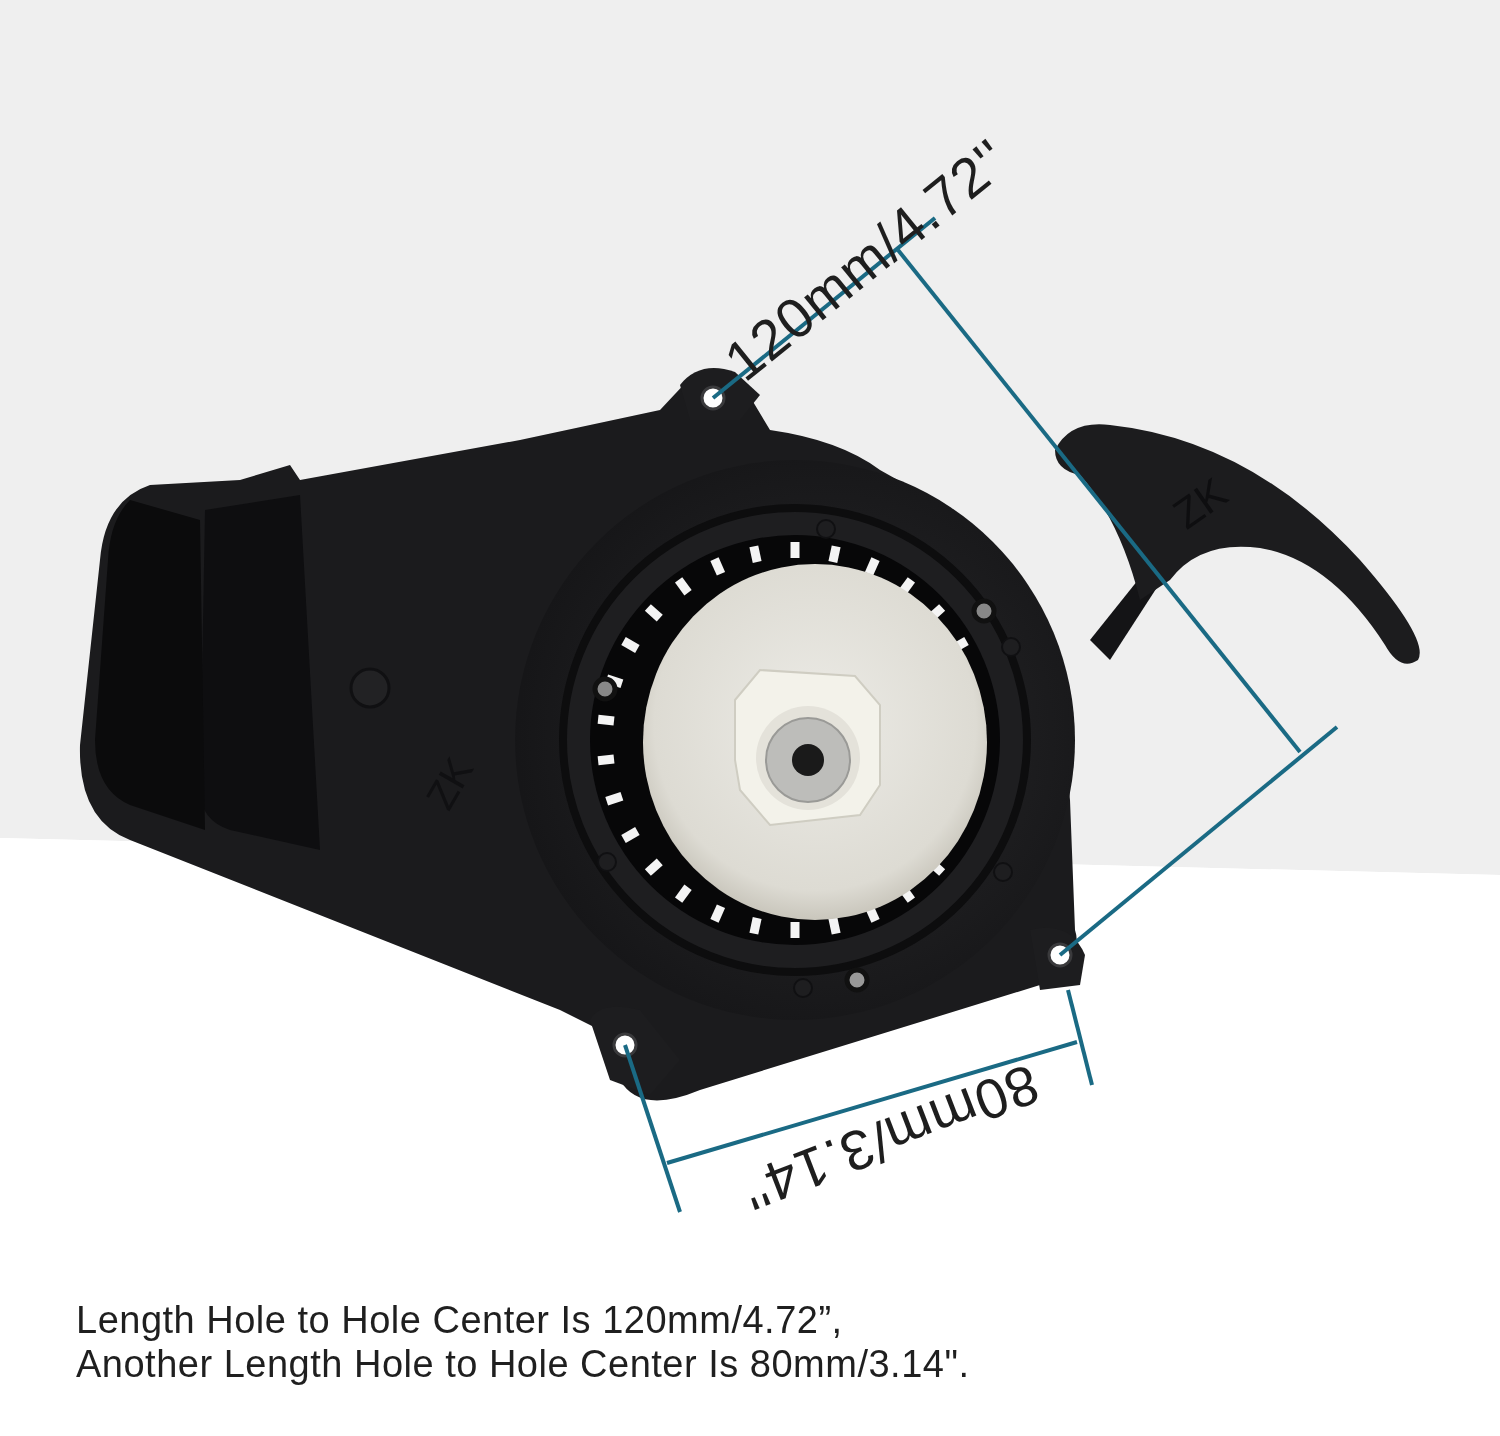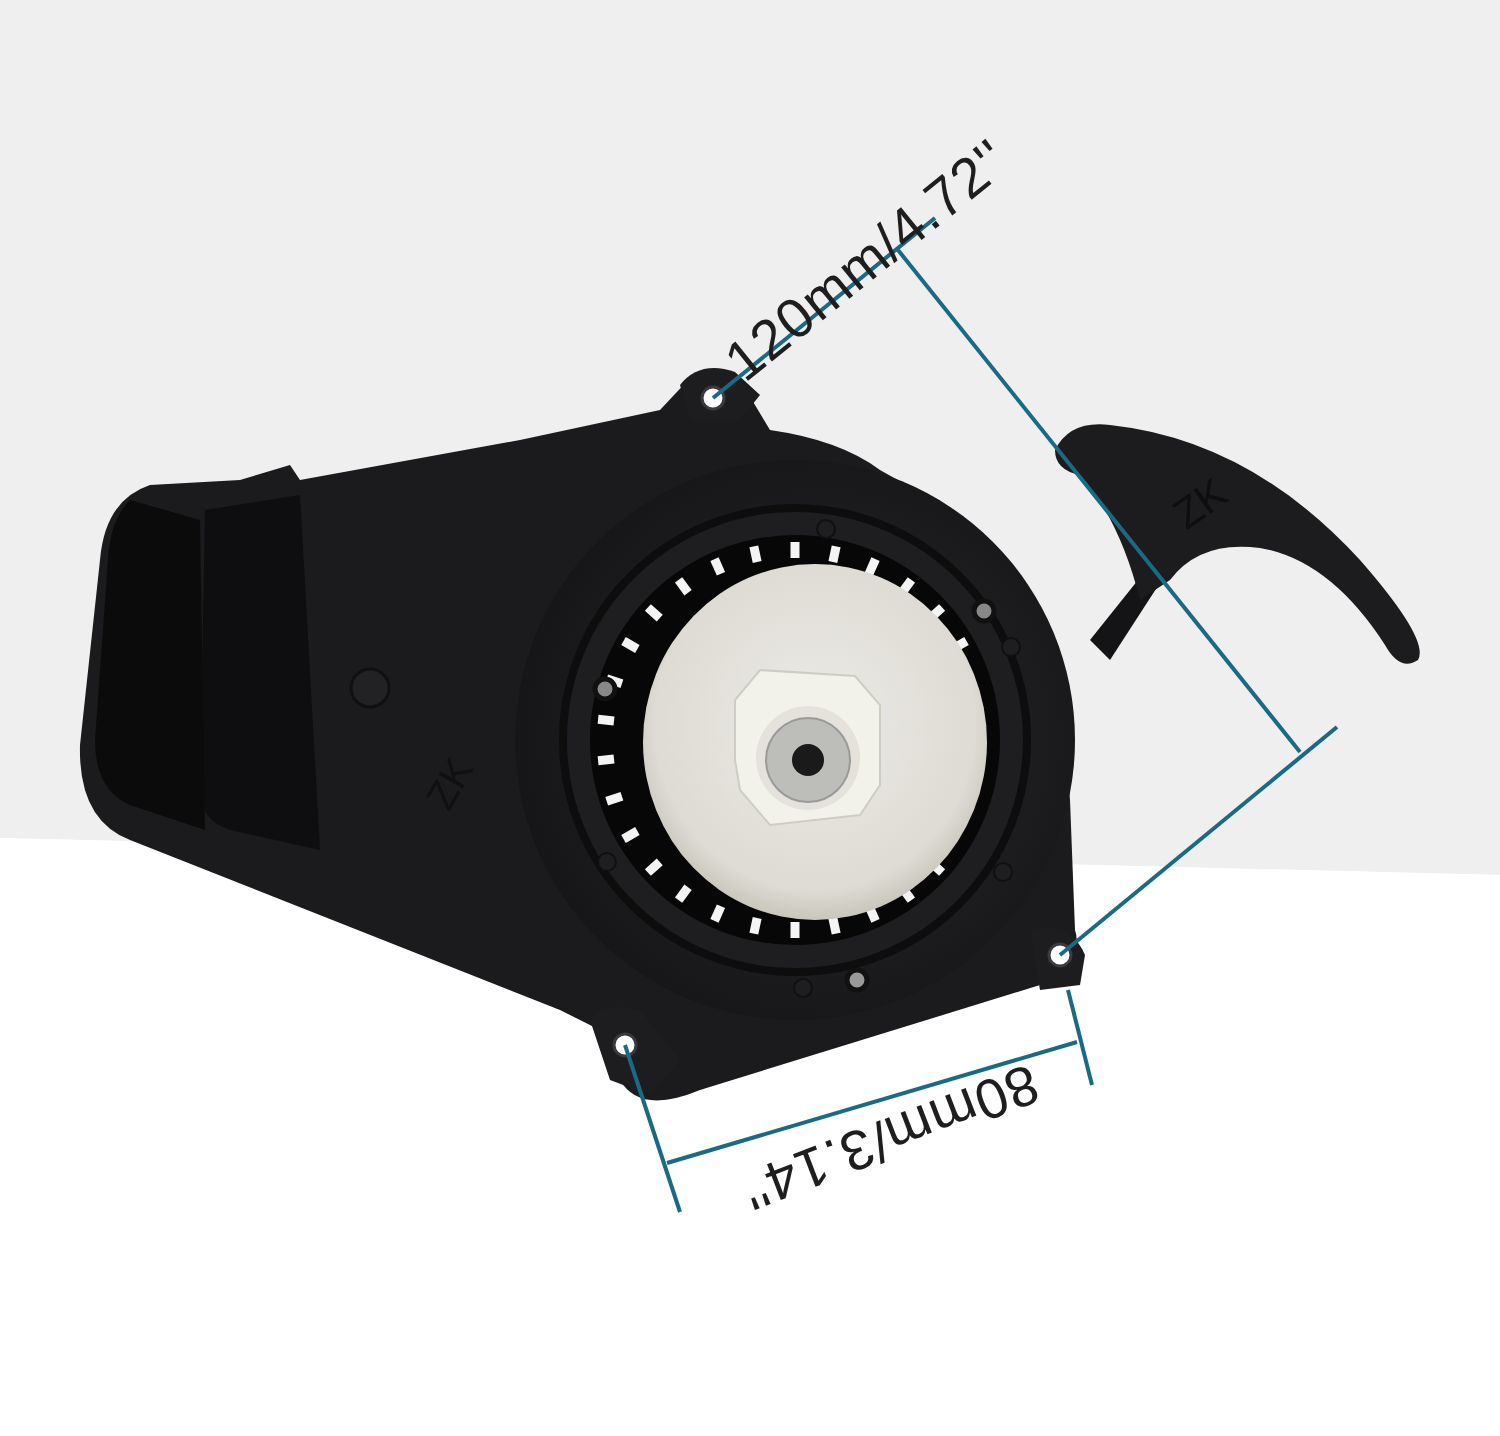--- a/index.html
+++ b/index.html
@@ -124,13 +124,15 @@
     <line x1="625" y1="1045" x2="680" y2="1212"></line>
     <line x1="1068" y1="990" x2="1092" y2="1085"></line>
     <line x1="667" y1="1163" x2="1077" y2="1042"></line>
   </g>
 </svg>
 
 <div class="dim-label dim-a">120mm/4.72''</div>
 <div class="dim-label dim-b">80mm/3.14''</div>
 
 <div class="caption">
+  <div>Length Hole to Hole Center Is 120mm/4.72”,</div>
+  <div>Another Length Hole to Hole Center Is 80mm/3.14".</div>
 </div>
 
 </body></html>

